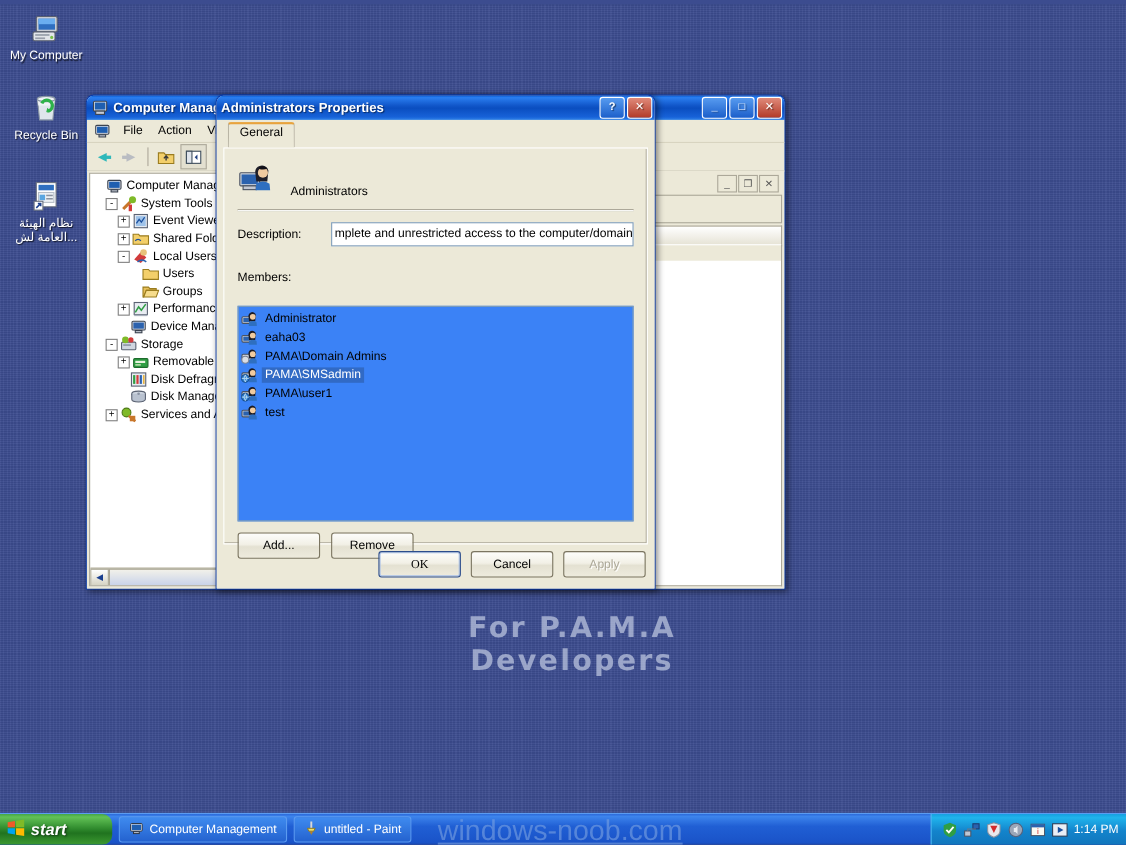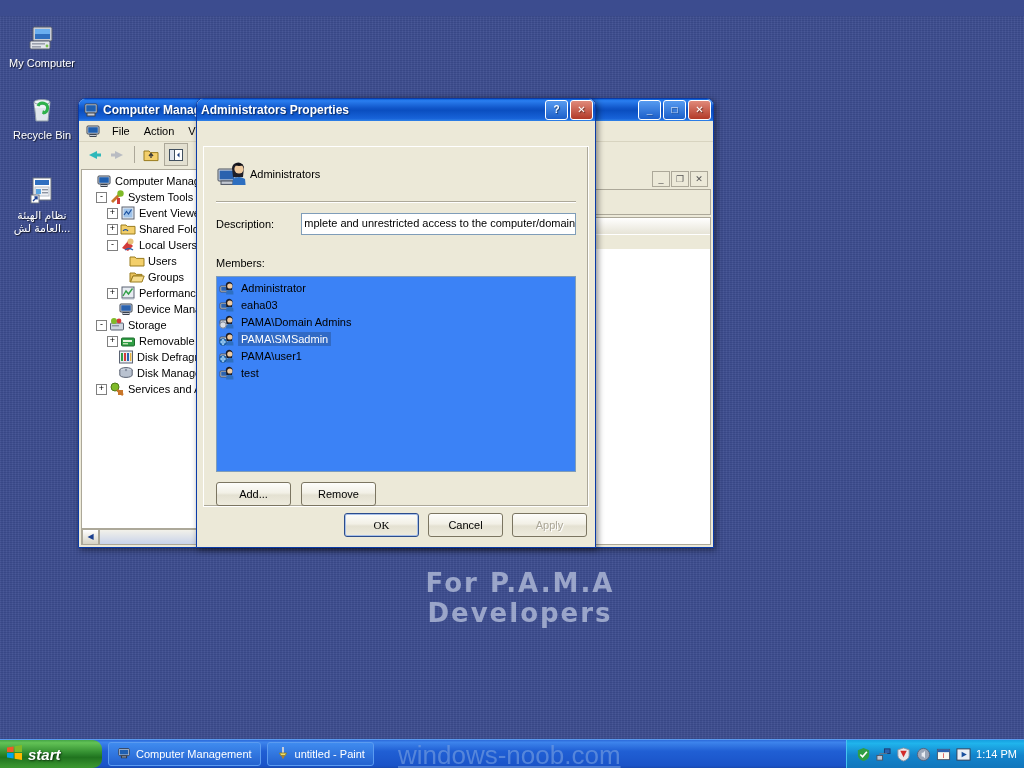--- a/index.html
+++ b/index.html
@@ -4,21 +4,21 @@
 <style>
   html,body{margin:0;padding:0;}
   body{
     width:1024px;height:768px;overflow:hidden;position:relative;
     font-family:"Liberation Sans","DejaVu Sans",sans-serif;
     font-size:11px;
     background:#3c4c8f;
   }
   
   #desktop{
-    position:absolute;left:0;top:16px;width:1024px;height:740px;
+    position:absolute;left:0;top:4px;width:1024px;height:740px;
     background-color:#3c4c8f;
     background-image:
       repeating-linear-gradient(0deg, rgba(255,255,255,.035) 0 1px, rgba(0,0,0,.035) 1px 2px),
       repeating-linear-gradient(90deg, rgba(255,255,255,.03) 0 1px, rgba(0,0,0,.03) 1px 3px);
   }
   .desk-icon{
     position:absolute;width:76px;text-align:center;color:#fff;
     font-size:11px;line-height:12px;text-shadow:1px 1px 1px rgba(0,0,0,.7);
   }
   .desk-icon .glyph{display:block;margin:0 auto 3px auto;width:32px;height:32px;}
@@ -86,27 +86,27 @@
   
   #dlg{left:196px;top:82px;width:398px;height:448px;z-index:40;}
   #dlg-body{position:absolute;left:0;top:22px;right:0;bottom:0;background:#ece9d8;padding:6px;}
   .tabstrip{height:19px;display:flex;align-items:flex-end;margin-left:4px;}
   .tab{height:19px;padding:2px 10px 0 10px;font-size:11px;background:#ece9d8;
        border:1px solid #aca899;border-bottom:none;border-radius:3px 3px 0 0;
        border-top:2px solid #e8a33d;position:relative;z-index:2;}
   .tabpane{position:absolute;left:6px;right:6px;top:25px;bottom:40px;
            background:#ece9d8;border:1px solid #fff;border-top-color:#fff;
            box-shadow:inset -1px -1px 0 #aca899;padding:10px 12px;}
-  .ident{display:flex;align-items:center;margin-bottom:10px;}
+  .ident{display:flex;align-items:flex-end;gap:14px;margin-bottom:10px;}
   .hr{height:1px;background:#aca899;border-bottom:1px solid #fff;margin:4px 0 10px 0;}
   .frow{display:flex;align-items:center;margin-bottom:22px;}
   .flabel{width:86px;font-size:11px;}
   .finput{flex:1 1 auto;height:18px;background:#fff;border:1px solid #7f9db9;
           font-size:11px;padding:1px 2px;line-height:16px;overflow:hidden;white-space:nowrap;}
-  .mlabel{font-size:11px;margin-bottom:7px;}
+  .mlabel{font-size:11px;margin-bottom:20px;}
   .listbox{height:192px;background:#3b82f6;border:1px solid #7f9db9;overflow:hidden;padding:2px 0 0 2px;}
   .mrow{display:flex;align-items:center;height:17px;font-size:11px;}
   .mrow .mi-icon{width:16px;height:16px;margin-right:3px;flex:0 0 auto;}
   .mrow .mtext{padding:1px 3px;}
   .mrow.sel .mtext{background:#316ac5;color:#fff;text-align:center;}
   .btnrow{display:flex;gap:10px;margin-top:10px;}
   .xbtn{min-width:73px;height:22px;font-size:11px;font-family:"Liberation Sans",sans-serif;
         background:linear-gradient(to bottom,#fdfdfb 0%,#f2f0e6 45%,#e4e1d2 55%,#eeebdd 100%);
         border:1px solid #7b7561;border-radius:3px;display:flex;align-items:center;
         justify-content:center;color:#000;}
@@ -428,20 +428,23 @@
   <div class="xp-win" id="dlg">
     <div class="xp-title">
       <span class="t-text">Administrators Properties</span>
       <span class="t-btns">
         <span class="tb-btn tb-help">?</span>
         <span class="tb-btn tb-close">✕</span>
       </span>
     </div>
 
     <div id="dlg-body">
+      <div class="tabstrip">
+        <span class="tab">General</span>
+      </div>
 
       <div class="tabpane">
         <div class="ident">
           <span>
             <svg width="34" height="32" viewBox="0 0 34 32">
               <rect x="2" y="12" width="18" height="12" rx="1" fill="#cfd4dc" stroke="#4a5260"></rect>
               <rect x="3.6" y="13.6" width="14.8" height="8.8" fill="#2b62ae"></rect>
               <rect x="5" y="24" width="12" height="3.4" fill="#c3c8d2" stroke="#4a5260"></rect>
               <path d="M20 6 a6 6 0 0 1 8 4 l-1 10 h-10 l-1 -9 a6 6 0 0 1 4 -5 z" fill="#1e1e28"></path>
               <circle cx="23" cy="12" r="4.6" fill="#f0cba0"></circle>

